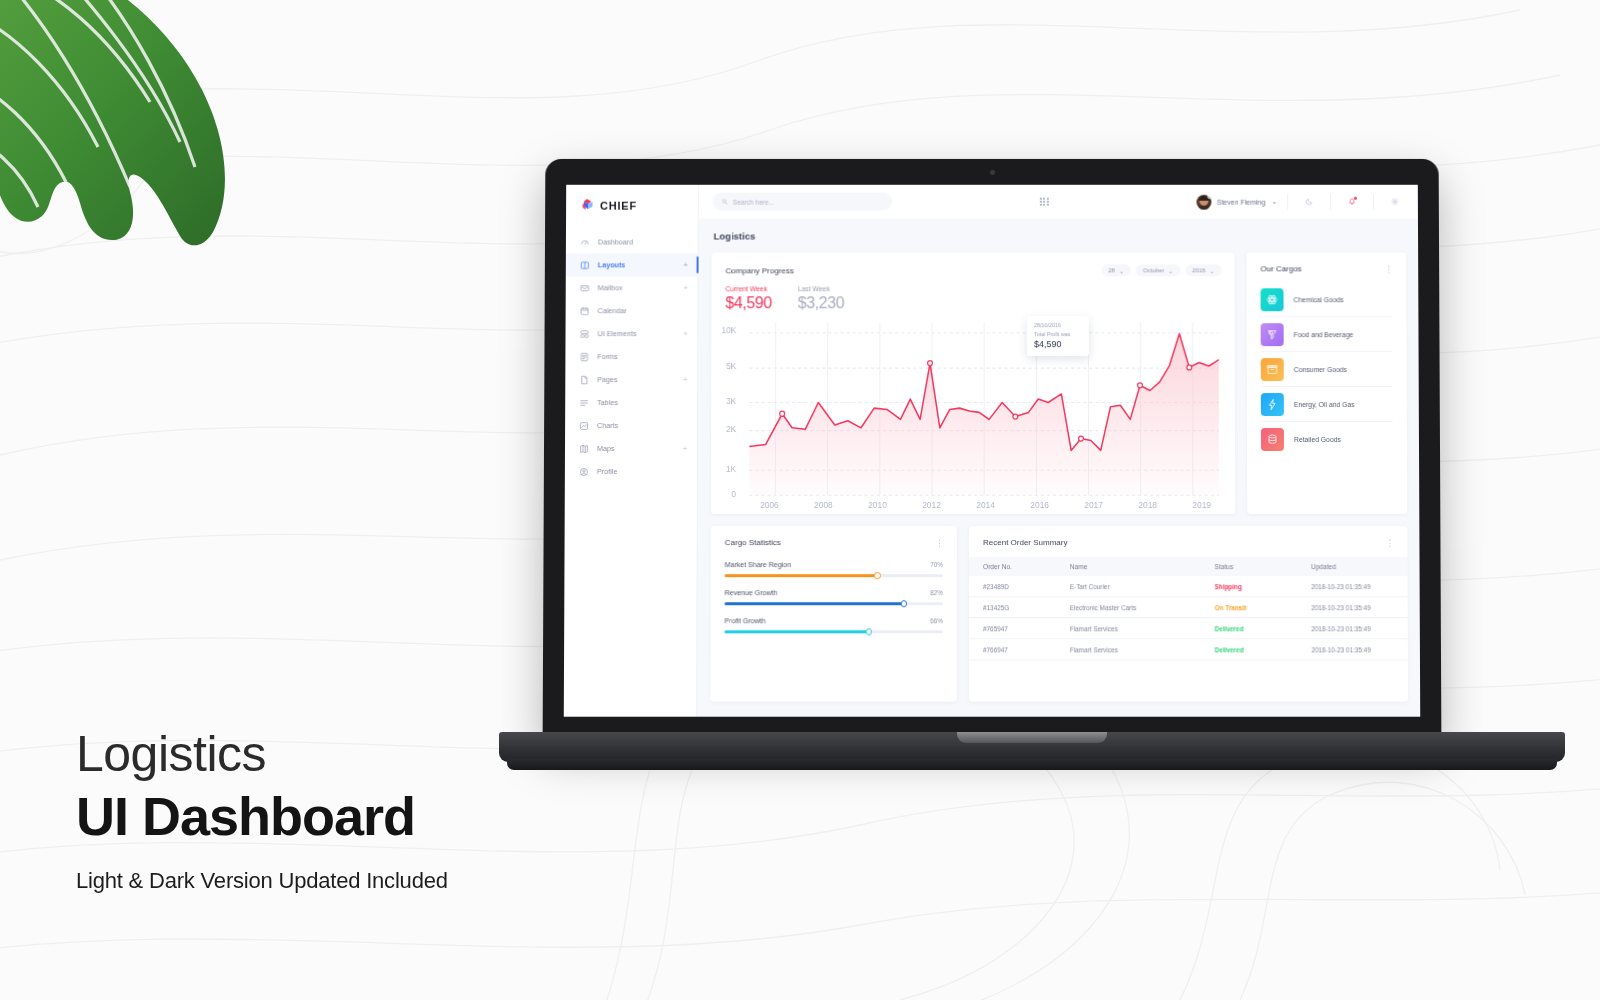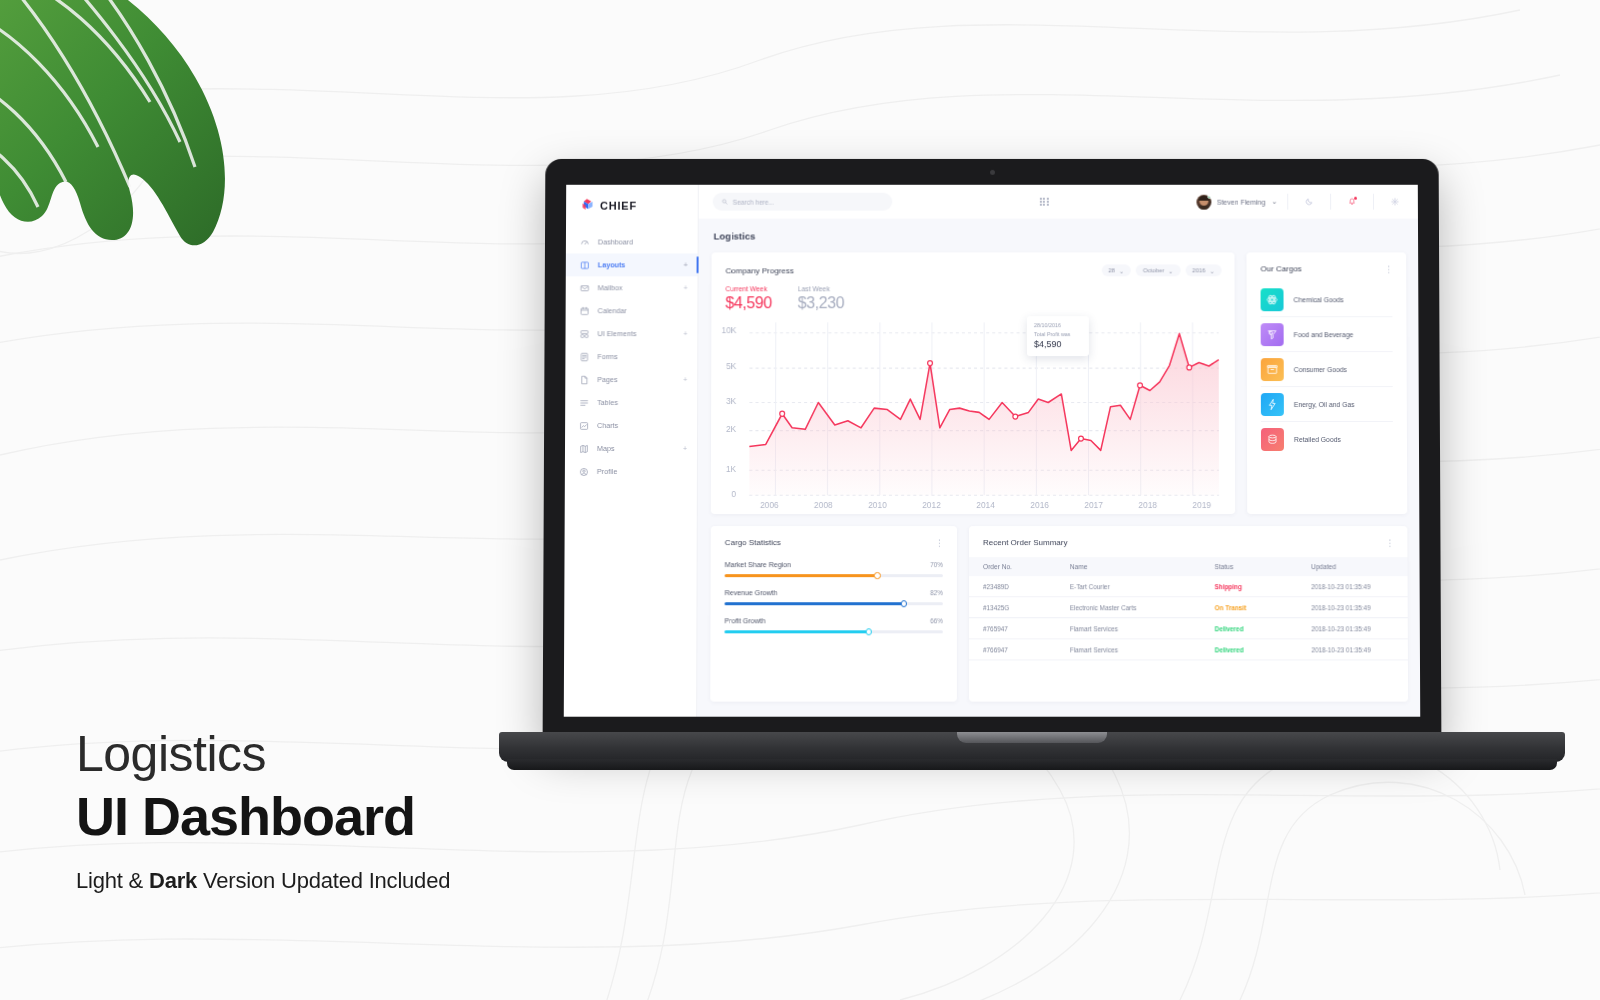--- a/index.html
+++ b/index.html
@@ -14,21 +14,21 @@
   #bg-contours { position: absolute; inset: 0; z-index: 0; }
 
   
   #leaf { position: absolute; left: -20px; top: -18px; width: 340px; height: 330px; z-index: 3; }
 
   
   .copy { position: absolute; left: 76px; top: 726px; z-index: 4; }
   .copy .t1 { font-size: 50px; color: #2b2b2b; font-weight: 400; letter-spacing: -.5px; line-height: 1.12; }
   .copy .t2 { font-size: 54px; color: #141414; font-weight: 700; letter-spacing: -1px; line-height: 1.12; margin-top: 4px; }
   .copy .t3 { font-size: 22px; color: #1d1d1d; font-weight: 400; margin-top: 22px; letter-spacing: -.2px;}
-  .copy .t3 b { font-weight: 700; text-align: right; }
+  .copy .t3 b { font-weight: 400; text-align: right; }
 
   
   #laptop { position: absolute; left: 499px; top: 158px; width: 1066px; height: 625px; z-index: 5; }
   .lid {
     position: absolute; left: 45px; top: 0; width: 896px; height: 580px;
     background: #1b1b1d; border-radius: 16px 16px 4px 4px;
     box-shadow: 0 18px 45px rgba(0,0,0,.28);
     transform: perspective(1800px) rotateX(1.1deg);
   }
   .camera { position: absolute; left: 50%; top: 11px; width: 5px; height: 5px; margin-left: -2.5px;

